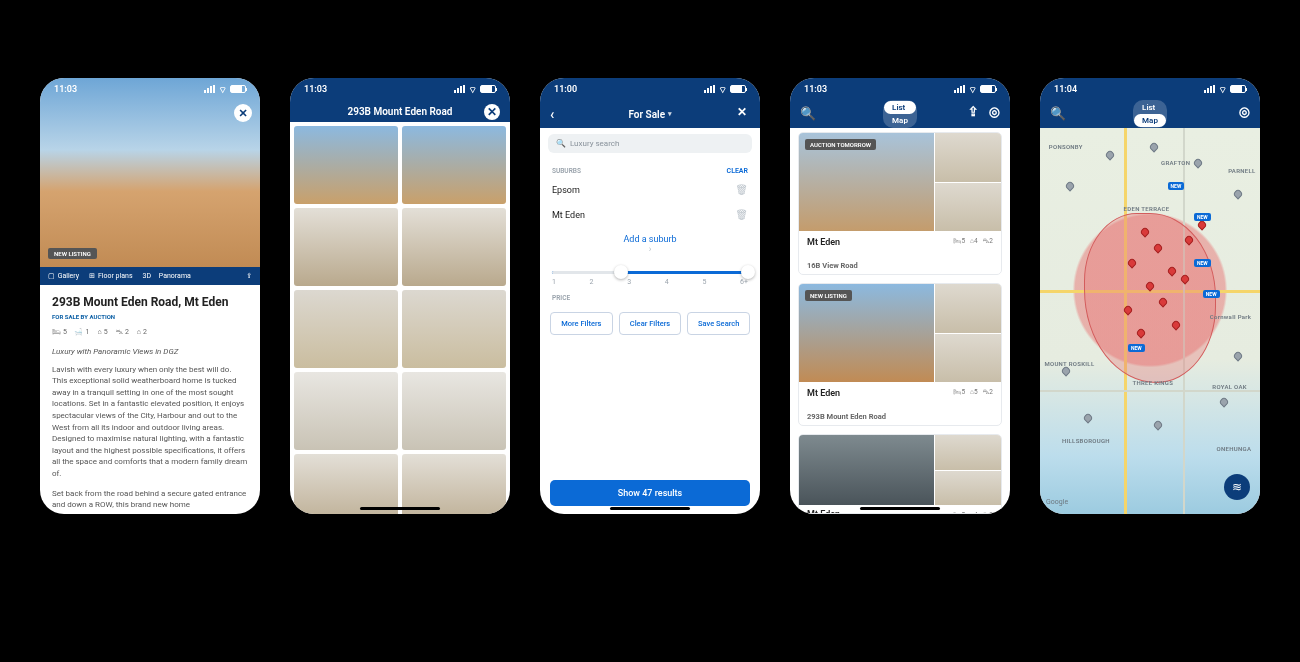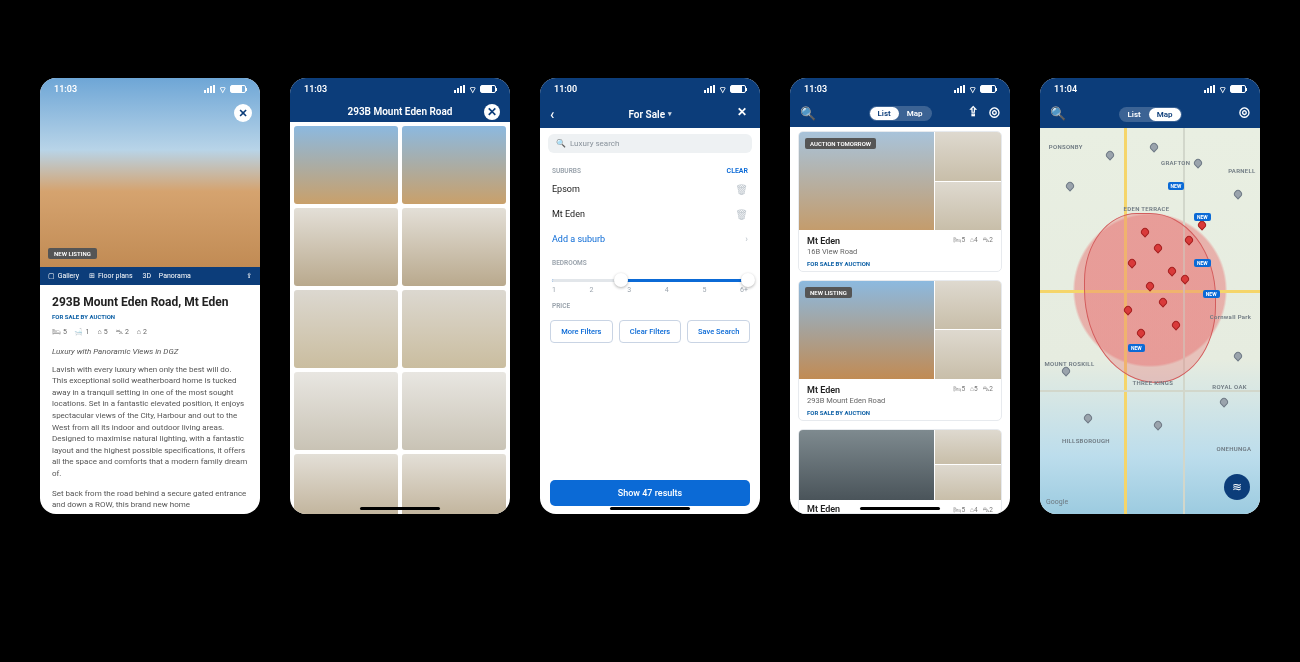--- a/index.html
+++ b/index.html
@@ -10,21 +10,21 @@
     height: 662px;
     display: flex;
     gap: 30px;
     padding: 78px 40px;
     justify-content: center;
   }
   .phone {
     width: 222px;
     height: 436px;
     background: #fff;
-    border-radius: 16px;
+    border-radius: 24px;
     overflow: hidden;
     position: relative;
     box-shadow: 0 6px 20px rgba(0,0,0,.5);
     display: flex;
     flex-direction: column;
     font-size: 9px;
     color: #222;
   }
   .status-bar {
     height: 22px;
@@ -61,21 +61,21 @@
     font-weight:600;
   }
   .header-blue .close-x {
     position:absolute; right:10px; top:26px; width:16px; height:16px; border-radius:50%; background:#fff; color:#0c3d7a; display:flex; align-items:center; justify-content:center; font-size:12px; font-weight:bold;
   }
   .header-blue .back { position:absolute; left:10px; top:28px; color:#fff; font-size:14px;}
   .header-icons { position:absolute; right:10px; display:flex; gap:10px; align-items:center; font-size:13px; top:26px;}
   .header-icons-left { position:absolute; left:10px; top:28px; font-size:13px; }
 
   .toggle {
-    display:flex; background:rgba(255,255,255,.2); border-radius:10px; padding:1px; font-size:8px; font-weight:600;
+    display:flex; background:rgba(255,255,255,.2); border-radius:10px; padding:1px; font-size:8px; font-weight:600;flex-direction:column;
   }
   .toggle span { padding:2px 8px; border-radius:8px; }
   .toggle span.active { background:#fff; color:#0c3d7a; }
 
   .home-indicator {
     position:absolute; bottom:4px; left:50%; transform:translateX(-50%);
     width:80px; height:3px; background:#000; border-radius:2px;
   }
 
   
@@ -118,24 +118,24 @@
   .t-int2 { background:linear-gradient(#dcd8d0,#cabd9f); }
   .t-int3 { background:linear-gradient(#e8e6e1,#c9c3b5); }
 
   
   .search-box {
     margin:6px 8px; background:#eef1f3; border-radius:6px; padding:5px 8px; color:#8a939c; font-size:8px; display:flex; align-items:center; gap:4px;
   }
   .section-label { font-size:6.5px; color:#9aa3ac; text-transform:uppercase; font-weight:600; padding:8px 12px 2px; display:flex; justify-content:space-between; align-items:center;}
   .section-label .clear { color:#0b6ad6; font-size:7px; }
   .row {
-    padding:7px 12px; display:flex; justify-content:space-between; font-size:9px; color:#222;
+    padding:7px 12px; display:flex; justify-content:space-between; align-items:center; font-size:9px; color:#222;
   }
   .row .del { color:#b8c0c8; font-size:10px; }
-  .row.link { color:#0b6ad6; }
+  .row.link { color:#0b6ad6;flex-direction:column; }
   .row .chev { color:#b8c0c8; }
 
   .slider-wrap { padding:4px 12px 0; }
   .slider-track {
     height:3px; background:#0b6ad6; border-radius:2px; position:relative; margin:6px 0 4px;
   }
   .slider-track.single::before {
     content:''; position:absolute; left:0; width:var(--left,0%); height:100%; background:#e2e6ea; border-radius:2px;
   }
   .slider-track.single::after {
@@ -167,21 +167,21 @@
   .listing-imgs { display:flex; height:98px; position:relative; }
   .listing-imgs .big { flex:2; background:linear-gradient(#a8c3da,#c49c6c); }
   .listing-imgs .col { flex:1; display:flex; flex-direction:column; }
   .listing-imgs .col div { flex:1; background:linear-gradient(#ded9cf,#c8bea9); border-left:1px solid #fff;}
   .listing-imgs .col div + div { border-top:1px solid #fff; }
   .listing .lab {
     position:absolute; left:6px; top:6px; background:#555; color:#fff; font-size:6px; padding:2px 5px; border-radius:2px; font-weight:600;
   }
   .listing-meta { padding:6px 8px 8px; position:relative; }
   .listing-meta .suburb { font-size:9px; font-weight:600; }
-  .listing-meta .addr { font-size:7.5px; color:#666; margin-top:1px; }
+  .listing-meta .addr { font-size:7.5px; color:#666; margin-top:14px;font-weight:bold; }
   .listing-meta .stype { font-size:6px; color:#0b5fa5; font-weight:700; text-transform:uppercase; margin-top:4px;}
   .listing-meta .mini-specs { position:absolute; right:8px; top:6px; display:flex; gap:5px; font-size:6.5px; color:#777;}
 
   
   .map-area {
     flex:1; position:relative;
     background:
       radial-gradient(circle at 50% 42%, rgba(232,118,118,.5) 0 30%, transparent 31%),
       linear-gradient(180deg,#e9efe2 0%,#e6ece0 60%,#bcddec 85%,#9ccbe0 100%);
   }
@@ -356,23 +356,20 @@
     </div>
     <div class="row">
       <span>Mt Eden</span>
       <span class="del">🗑</span>
     </div>
     <div class="row link">
       <span>Add a suburb</span>
       <span class="chev">›</span>
     </div>
 
-    <div class="section-label">
-        <span>BEDROOMS</span>
-      </div>
     <div class="slider-wrap">
       <div class="slider-track single" style="--left:35%;--right:0%;">
         <div class="knob" style="left:35%;"></div>
         <div class="knob" style="left:100%;"></div>
       </div>
       <div class="ticks">
         <span>1</span>
         <span>2</span>
         <span>3</span>
         <span>4</span>

